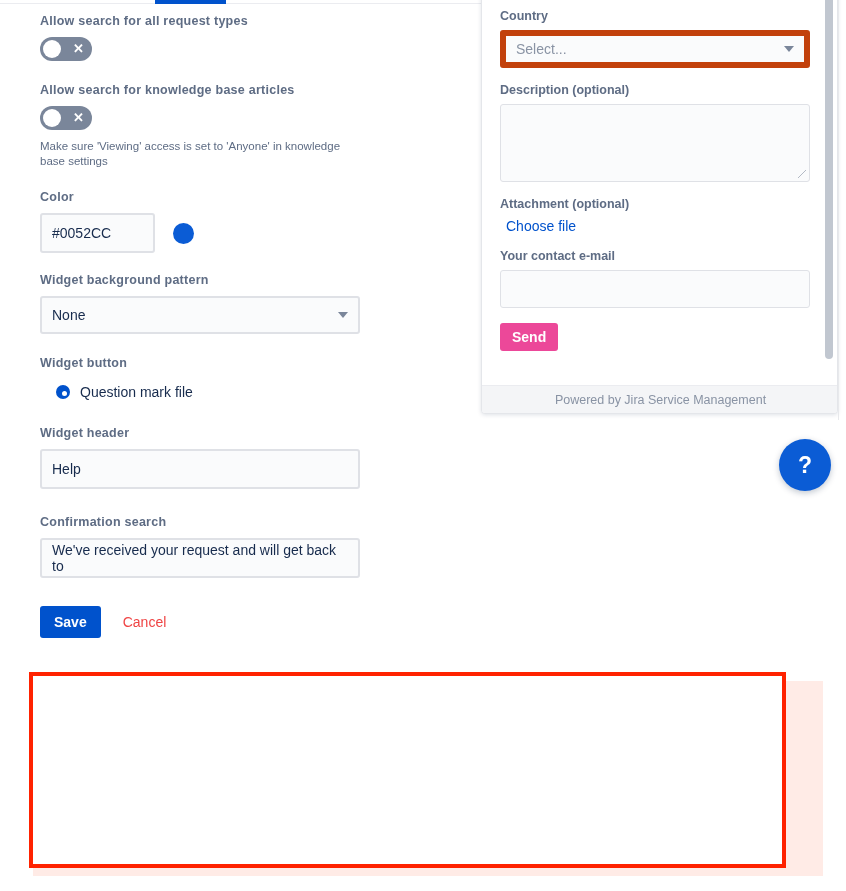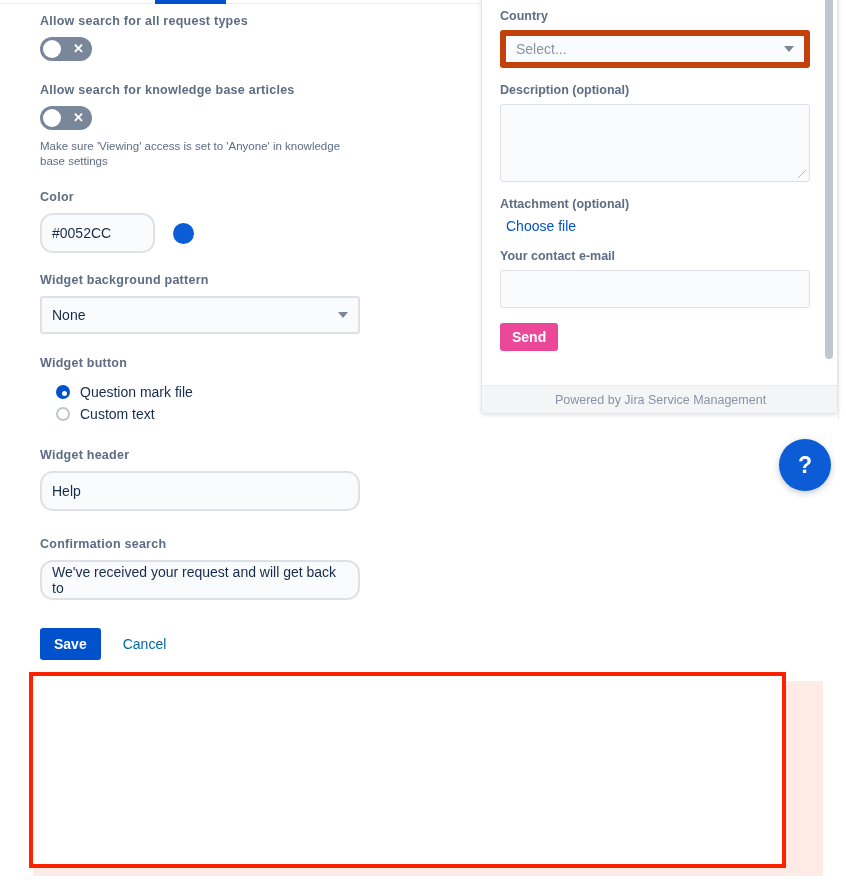--- a/index.html
+++ b/index.html
@@ -52,21 +52,21 @@
   }
   .toggle .x {
     position:absolute; right:8px; top:0; line-height:24px;
     color:#ffffff; font-size:13px; font-weight:bold;
   }
   .block { margin-bottom:22px; }
 
   
   .tinput {
     width:320px; height:40px; background:#FAFBFC;
-    border:2px solid #DFE1E6; border-radius:13px;
+    border:2px solid #DFE1E6; border-radius:3px;
     padding:0 10px; font-size:14px; color:#172B4D;
     font-family:"Liberation Sans", sans-serif;
     display:flex; align-items:center;
   }
   .tinput.small { width:115px; }
 
   .color-row { display:flex; align-items:center; gap:18px; }
   .swatch {
     width:21px; height:21px; border-radius:50%;
     background:#0B5CD5;
@@ -100,21 +100,21 @@
   .radio-label { font-size:14px; color:#172B4D; }
 
   
   .actions { display:flex; align-items:center; gap:12px; margin-top:28px; }
   .btn-primary {
     background:#0052CC; color:#ffffff; border:none; border-radius:3px;
     height:32px; padding:0 14px; font-size:14px; font-weight:bold;
     font-family:"Liberation Sans", sans-serif; cursor:pointer;
   }
   .btn-subtle {
-    background:transparent; color:#0369a1; border:none;
+    background:transparent; color:#ef4444; border:none;
     height:32px; padding:0 10px; font-size:14px;
     font-family:"Liberation Sans", sans-serif; cursor:pointer;
   }
 
   
   .widget {
     position:absolute; top:-8px; left:481px; width:357px; height:422px;
     background:#ffffff; border:1px solid #E4E6EA; border-radius:4px;
     box-shadow:0 1px 4px rgba(9,30,66,0.13);
     overflow:hidden;
@@ -253,24 +253,20 @@
       <span class="caret"></span>
     </div>
   </div>
 
   <div class="block">
     <div class="field-label" style="margin-bottom:14px;">Widget button</div>
     <div class="radio-row">
       <span class="radio checked"></span>
       <span class="radio-label">Question mark file</span>
     </div>
-    <div class="radio-row">
-      <span class="radio"></span>
-      <span class="radio-label">Custom text</span>
-    </div>
   </div>
 
   <div class="block" style="margin-top:26px;">
     <div class="field-label">Widget header</div>
     <div class="tinput">Help</div>
   </div>
 
   <div class="block" style="margin-top:26px;">
     <div class="field-label">Confirmation search</div>
     <div class="tinput">We've received your request and will get back to</div>

